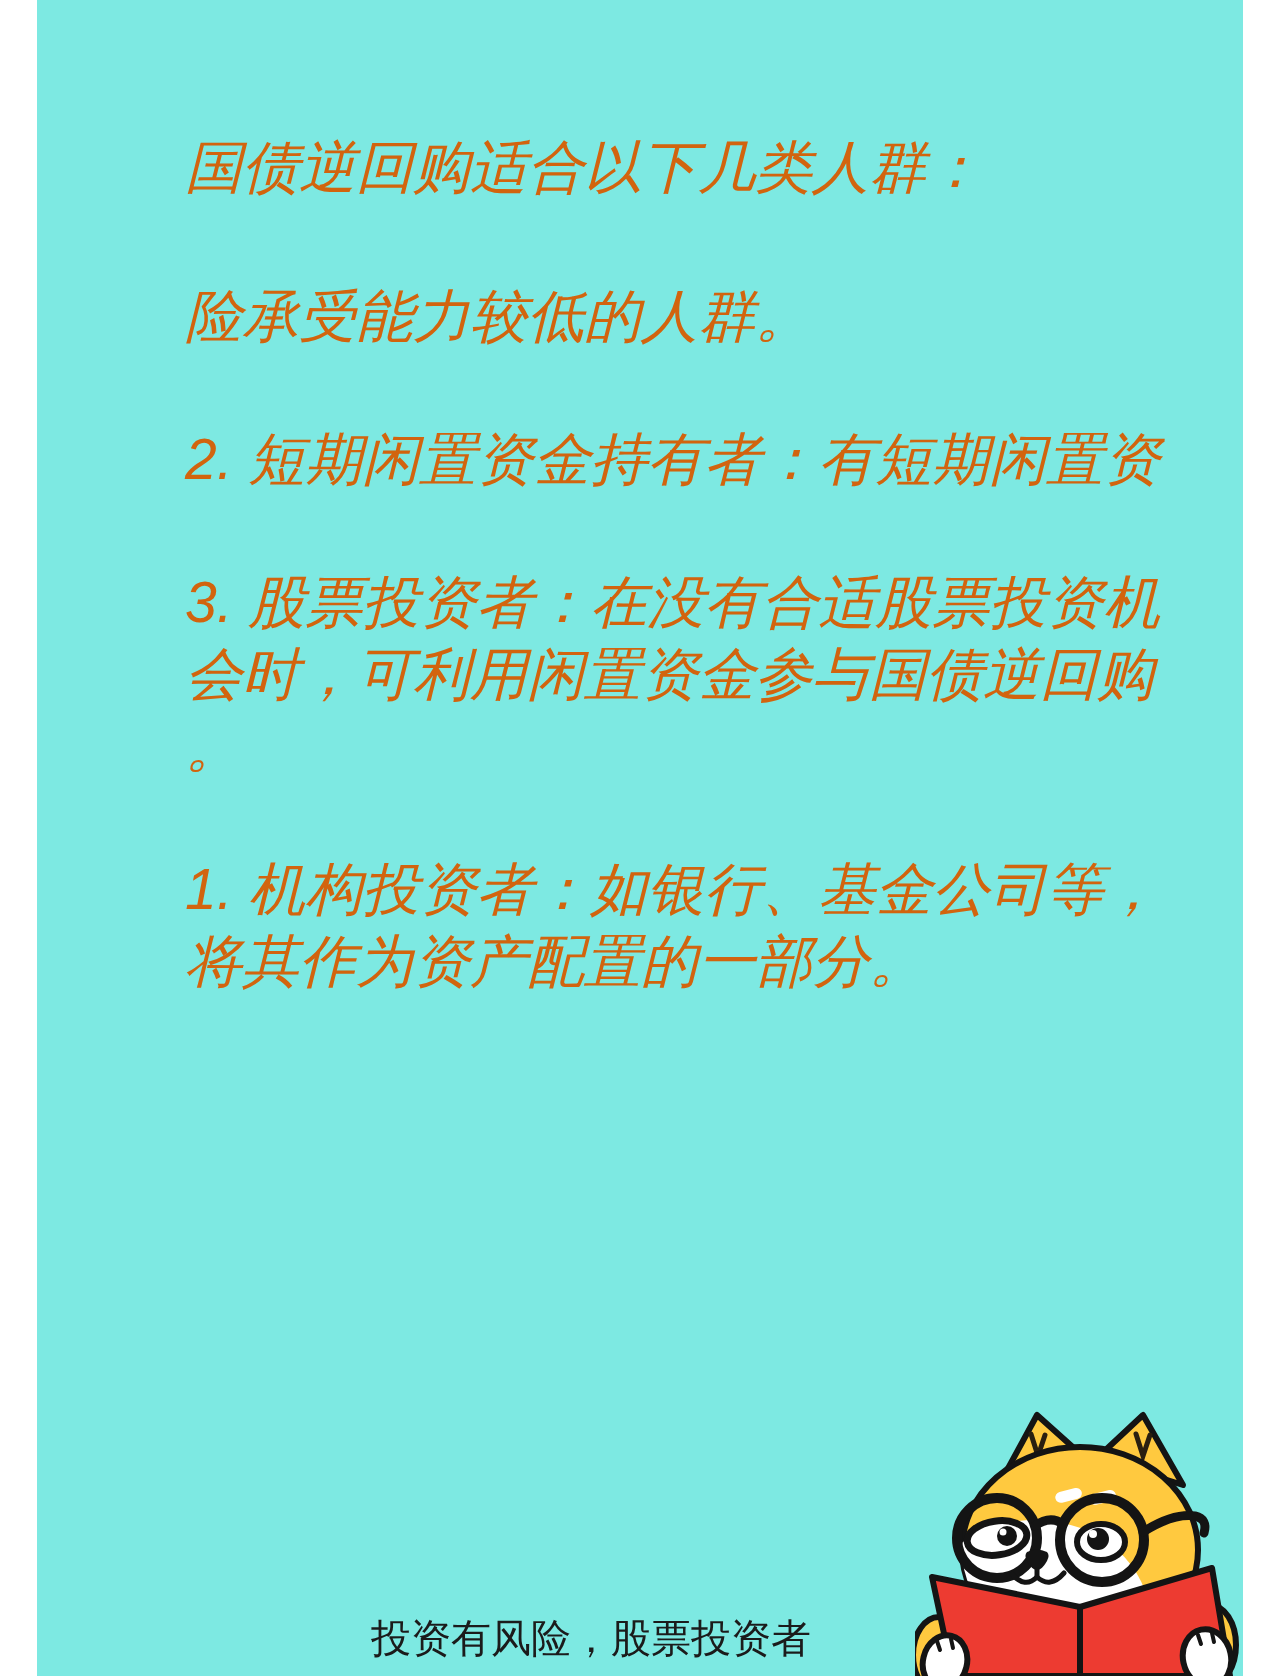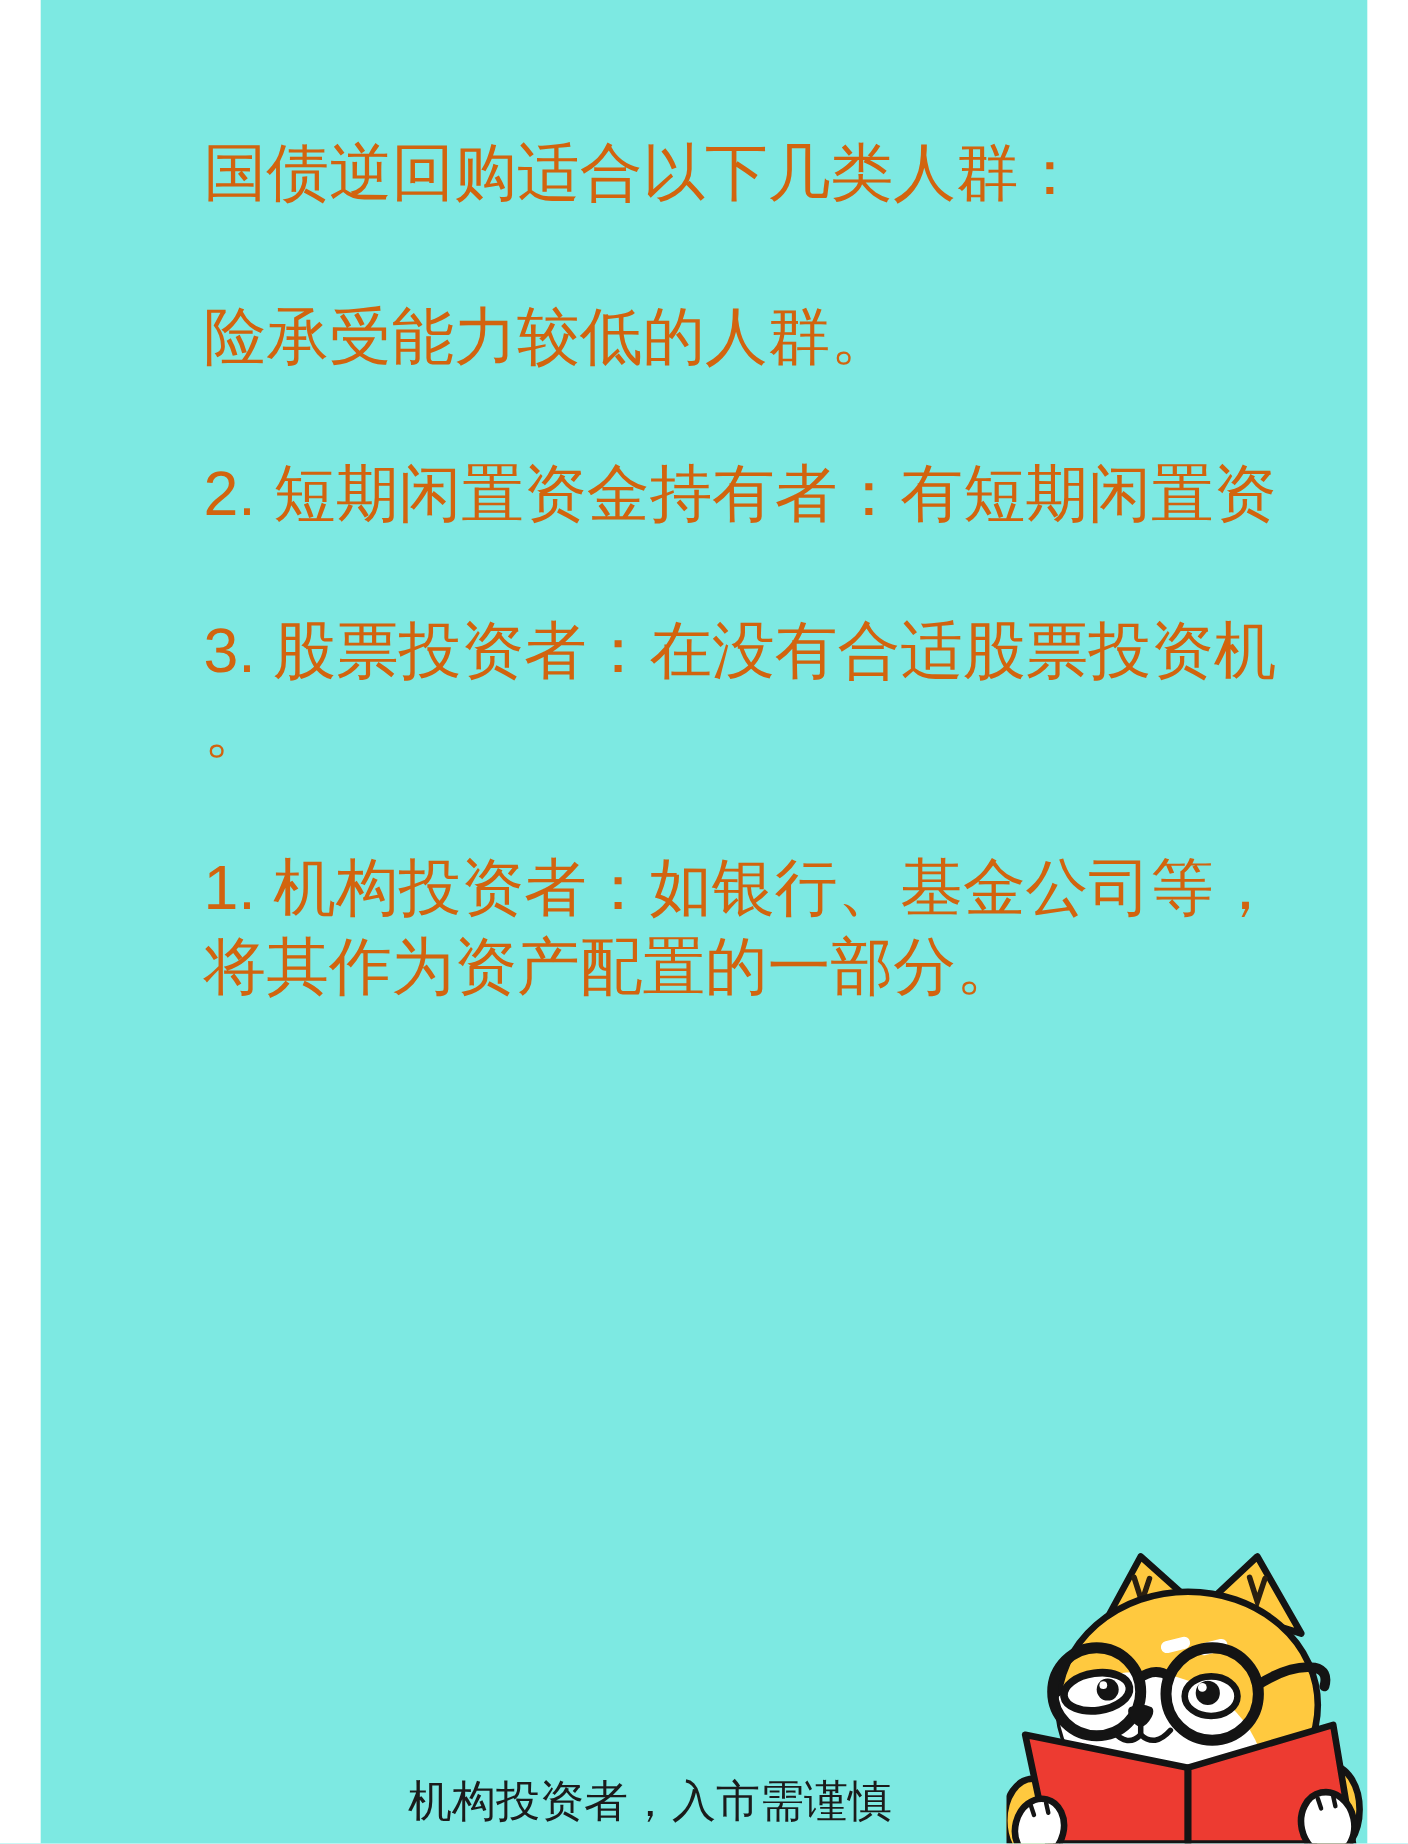--- a/index.html
+++ b/index.html
@@ -5,21 +5,21 @@
   html, body { margin:0; padding:0; }
   body {
     width:1280px; height:1676px; position:relative; overflow:hidden;
     background:#FFFFFF;
     font-family:"Liberation Sans", sans-serif;
   }
   .canvas {
     position:absolute; left:37px; top:0; width:1206px; height:1676px;
     background:#7DE9E2;
   }
-  .textblock { position:absolute; left:148px; top:121px; }
+  .textblock { position:absolute; left:148px; top:131px;font-style:italic; }
   .line {
     font-size:57px; line-height:72px; color:#D2640E;
     white-space:nowrap; font-weight:400;
   }
   .title { margin:0 0 77px 0; }
   .para { margin:0 0 71px 0; }
   .disclaimer {
     position:absolute; left:334px; top:1614px;
     font-size:40px; line-height:48px; color:#1B1B1B;
   }
@@ -36,20 +36,21 @@
     <div class="para">
       <div class="line">险承受能力较低的人群。</div>
     </div>
 
     <div class="para">
       <div class="line">2. 短期闲置资金持有者：有短期闲置资</div>
     </div>
 
     <div class="para">
       <div class="line">3. 股票投资者：在没有合适股票投资机</div>
+      <div class="line">会时，可利用闲置资金参与国债逆回购</div>
       <div class="line">。</div>
     </div>
 
     <div class="para">
       <div class="line">1. 机构投资者：如银行、基金公司等，</div>
       <div class="line">将其作为资产配置的一部分。</div>
     </div>
 
   </div>
 
@@ -110,15 +111,15 @@
     </g>
 
     <g>
       <ellipse cx="30" cy="272" rx="22" ry="27" transform="rotate(14 30 272)" stroke="#141414" stroke-width="6" fill="#FFFFFF"></ellipse>
       <path d="M 22 251 L 25 260 M 36 249 L 38 258" fill="none" stroke="#141414" stroke-width="4" stroke-linecap="round"></path>
       <ellipse cx="292" cy="268" rx="24" ry="29" transform="rotate(-12 292 268)" stroke="#141414" stroke-width="6" fill="#FFFFFF"></ellipse>
       <path d="M 283 245 L 286 254 M 297 243 L 299 252" fill="none" stroke="#141414" stroke-width="4" stroke-linecap="round"></path>
     </g>
   </svg>
 
-  <div class="disclaimer">机构投资者，入市需谨慎</div>
+  <div class="disclaimer">投资有风险，股票投资者</div>
 
 </div>
 
 </body></html>

